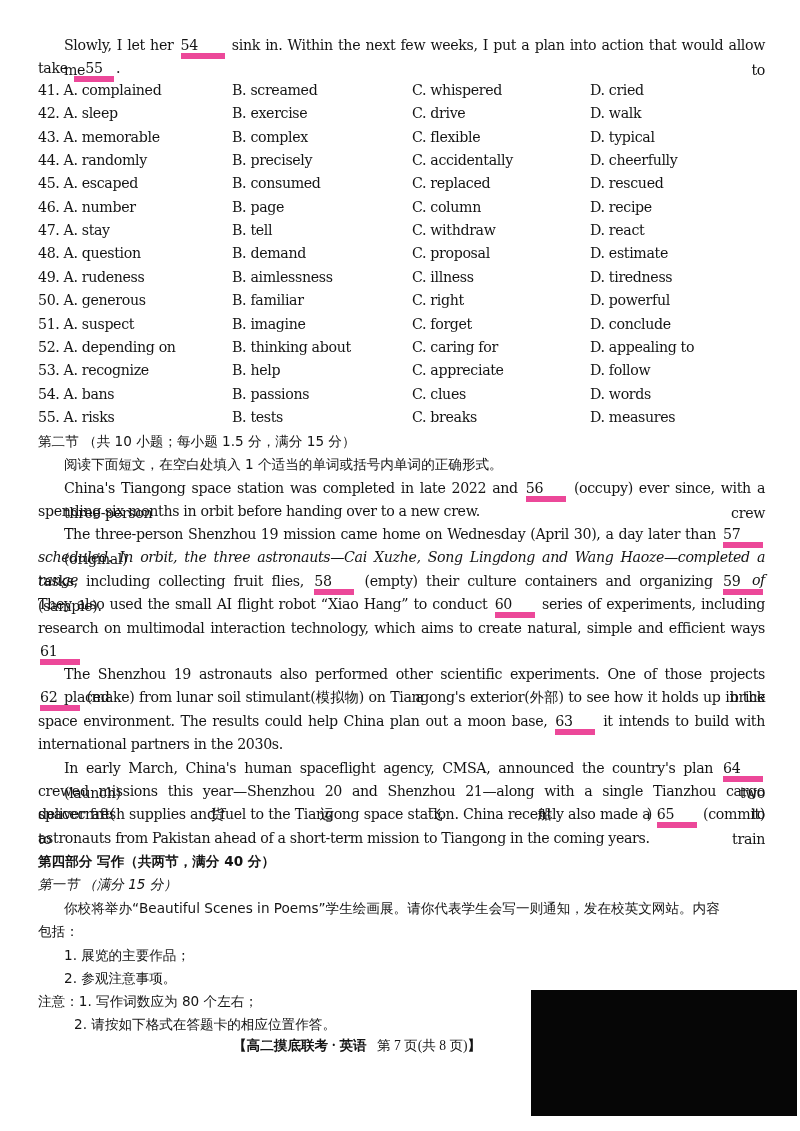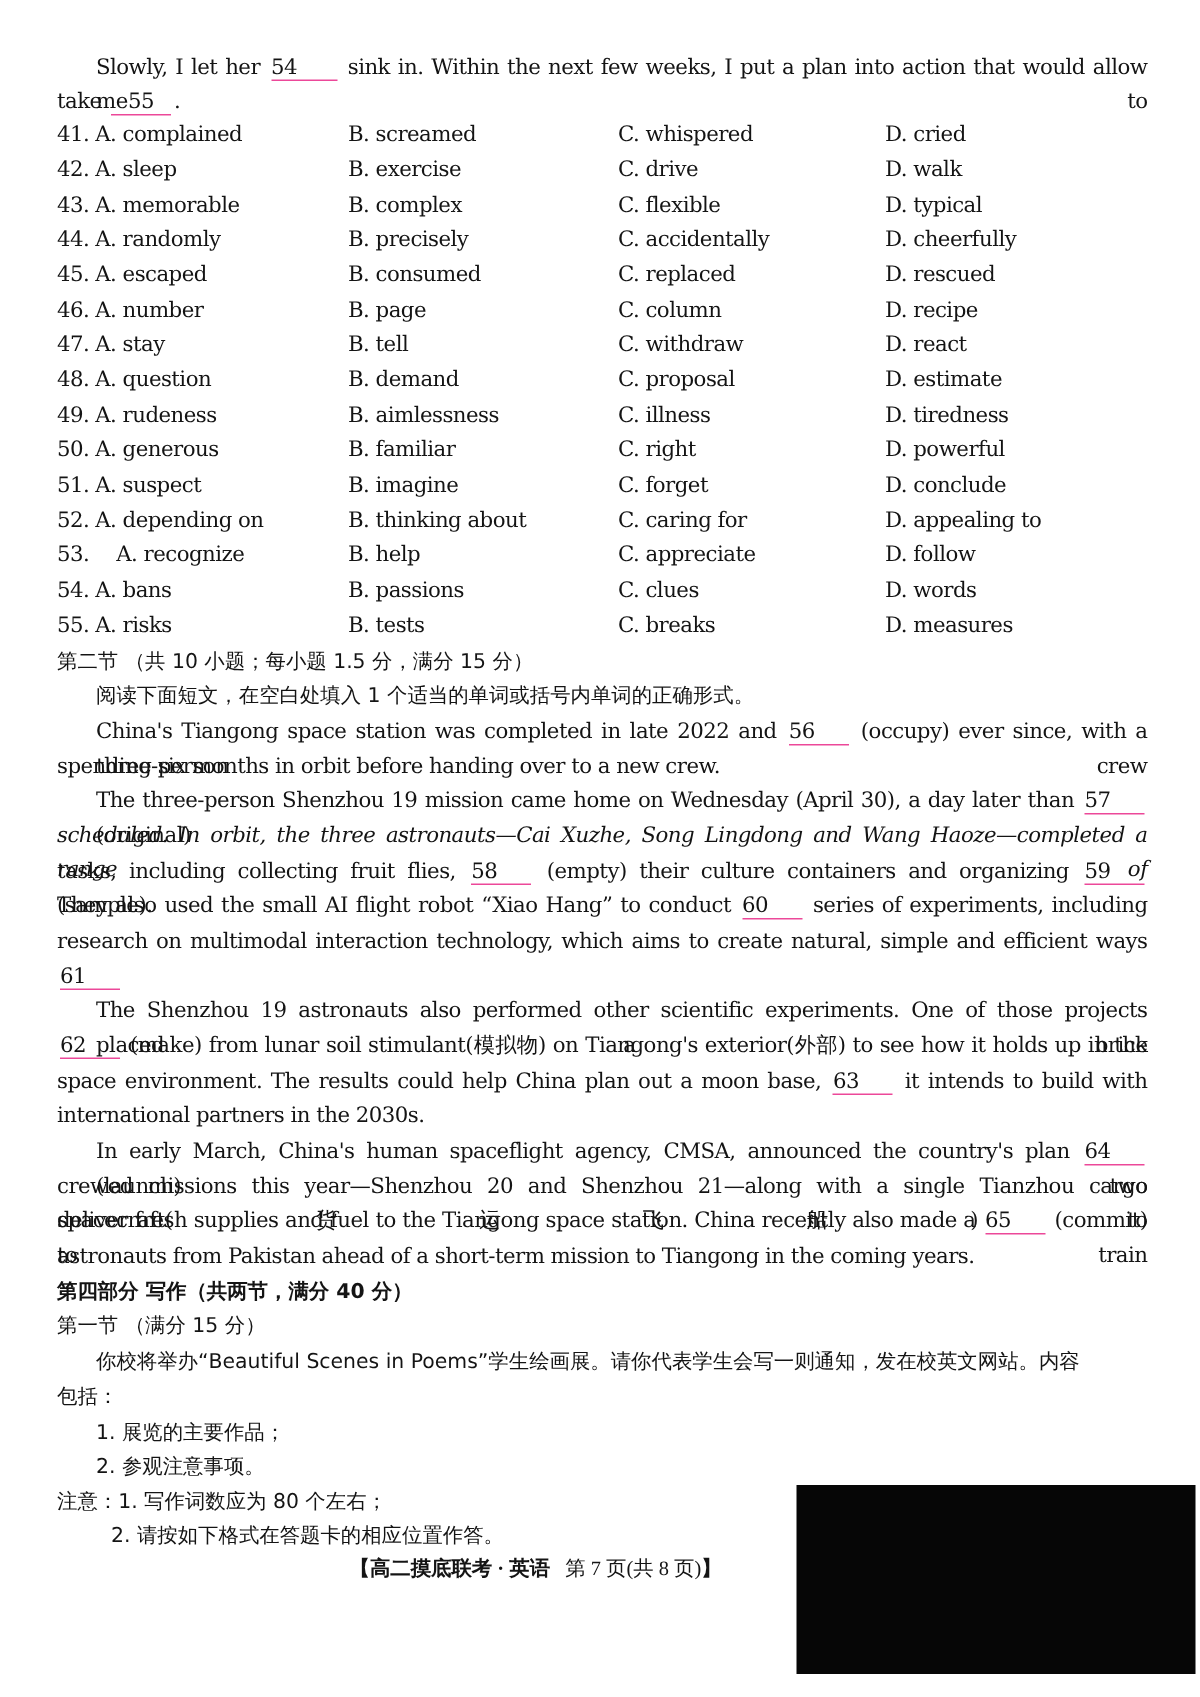--- a/index.html
+++ b/index.html
@@ -10,21 +10,21 @@
   }
   .page { position: absolute; left: 0; top: 0; width: 800px; height: 1131px; }
   .line {
     position: absolute; left: 38px; width: 727px;
     font-size: 14.2px; line-height: 23px; white-space: nowrap;
     letter-spacing: -0.35px;
   }
   .just { text-align: justify; text-align-last: justify; white-space: normal; }
   .indent { left: 64px; width: 701px; }
   .blank {
-    display: inline-block; border-bottom: 1px solid #ec4899; text-align: center;
+    display: inline-block; border-bottom: 6px solid #ec4899; text-align: center;
     line-height: 16px; margin: 0 2px;
   }
   .b45 { width: 44px; }
   .b40 { width: 40px; }
   .opt-row { position: absolute; left: 0; width: 656px; height: 23px; font-size: 14.2px; line-height: 23px; letter-spacing: -0.35px; }
   .opt { position: absolute; top: 0; white-space: nowrap; }
   .oA { left: 38px; } .oB { left: 232px; } .oC { left: 412px; } .oD { left: 590px; }
   .cn { font-family: "DejaVu Sans", "Liberation Sans", sans-serif; font-size: 13.6px; letter-spacing: 0; }
   .bold { font-weight: bold; }
   .redact { position: absolute; left: 531px; top: 990px; width: 266px; height: 126px; background: #060606; }
@@ -112,21 +112,21 @@
         <span class="opt oC">C. forget</span>
         <span class="opt oD">D. conclude</span>
       </div>
       <div class="opt-row" style="top: 335.85px;">
         <span class="opt oA"><span>52.</span><span style="margin-left: 4px;">A. depending on</span></span>
         <span class="opt oB">B. thinking about</span>
         <span class="opt oC">C. caring for</span>
         <span class="opt oD">D. appealing to</span>
       </div>
       <div class="opt-row" style="top: 359.2px;">
-        <span class="opt oA"><span>53.</span><span style="margin-left: 18px;">A. recognize</span></span>
+        <span class="opt oA"><span>53.</span><span style="margin-left: 4px;">A. recognize</span></span>
         <span class="opt oB">B. help</span>
         <span class="opt oC">C. appreciate</span>
         <span class="opt oD">D. follow</span>
       </div>
       <div class="opt-row" style="top: 382.55px;">
         <span class="opt oA"><span>54.</span><span style="margin-left: 4px;">A. bans</span></span>
         <span class="opt oB">B. passions</span>
         <span class="opt oC">C. clues</span>
         <span class="opt oD">D. words</span>
       </div>
@@ -190,21 +190,21 @@
   </div>
   <div class="line just" style="top:780px;">crewed missions this year—Shenzhou 20 and Shenzhou 21—along with a single Tianzhou cargo spacecraft(货运飞船) to</div>
   <div class="line just" style="top:803px;">
     <span>deliver fresh supplies and fuel to the Tiangong space station. China recently also made a</span>
     <span class="blank b40">65</span>
     <span>(commit) to train</span>
   </div>
   <div class="line" style="top:827px;">astronauts from Pakistan ahead of a short-term mission to Tiangong in the coming years.</div>
 
   <div class="line cn bold" style="top:850px;">第四部分   写作（共两节，满分 40 分）</div>
-  <div class="line cn" style="top:873px;">第一节 （满分 15 分）</div>
+  <div class="line cn" style="top:873px;font-style:italic;">第一节 （满分 15 分）</div>
   <div class="line cn" style="top:920px;">包括：</div>
   <div class="line indent cn" style="top:897px;">你校将举办“Beautiful Scenes in Poems”学生绘画展。请你代表学生会写一则通知，发在校英文网站。内容</div>
   <div class="line cn" style="top:944px; left:64px;">1. 展览的主要作品；</div>
   <div class="line cn" style="top:967px; left:64px;">2. 参观注意事项。</div>
   <div class="line cn" style="top:990px;">
     <span>注意：</span><span>1. 写作词数应为 80 个左右；</span>
   </div>
   <div class="line cn" style="top:1013px; left:74px;">2. 请按如下格式在答题卡的相应位置作答。</div>
 
   <div class="footer">

